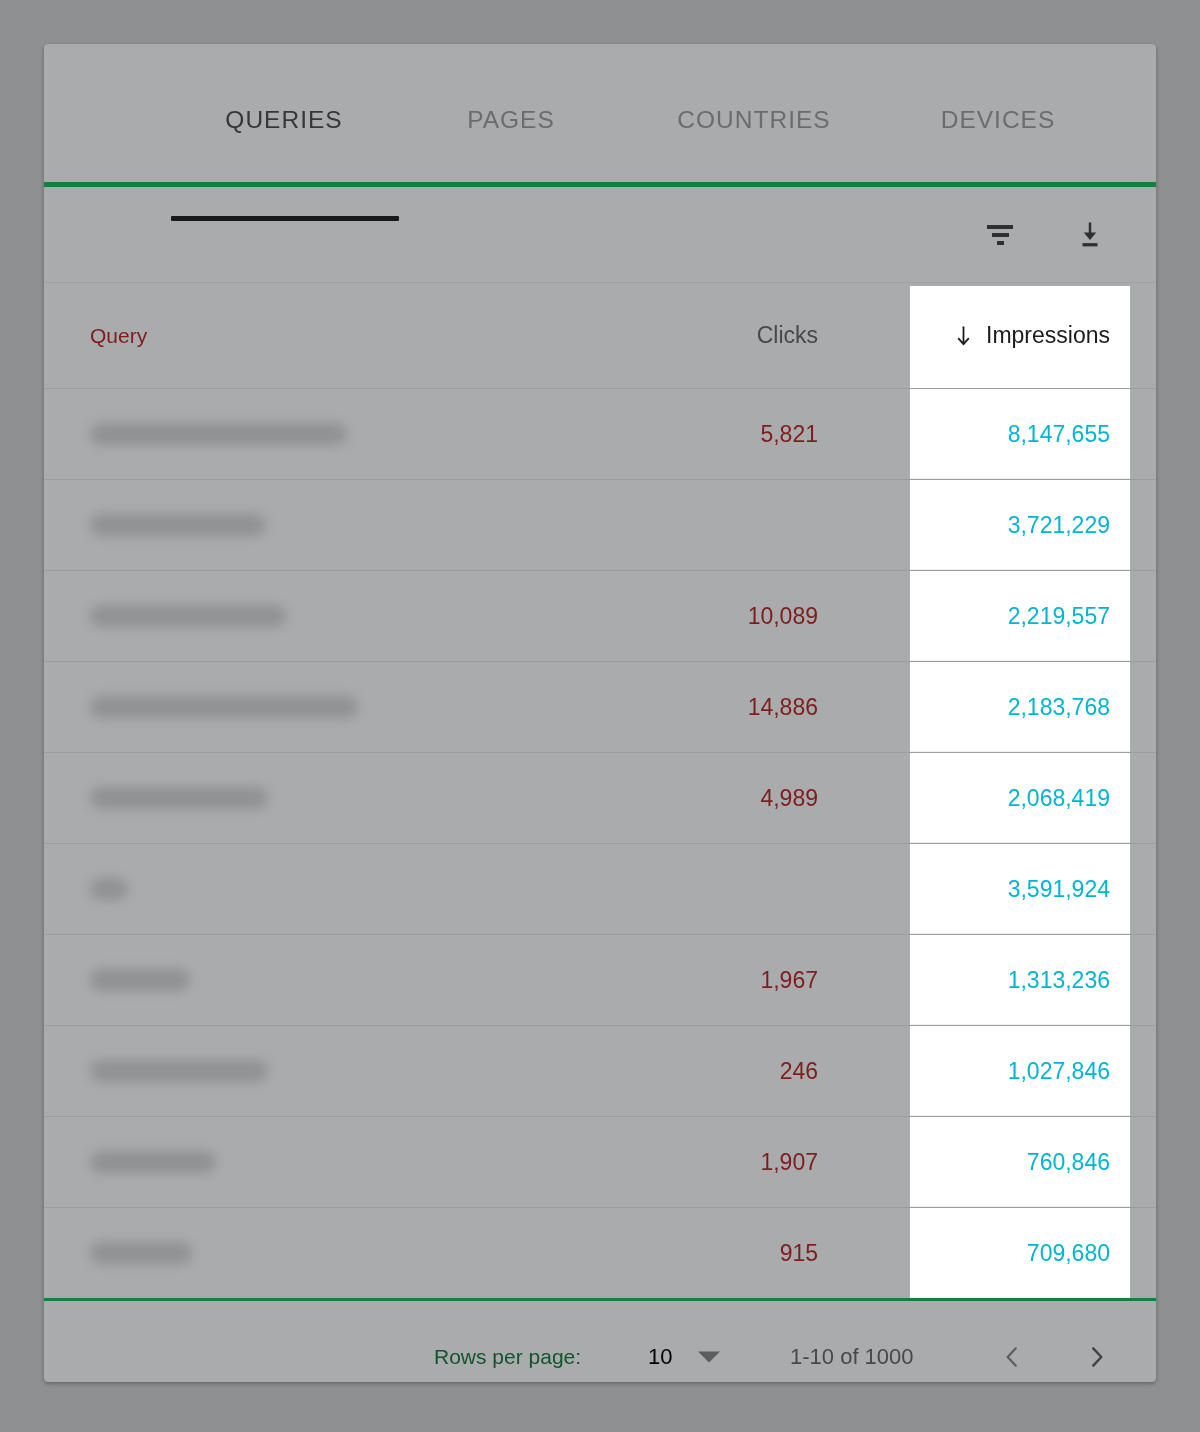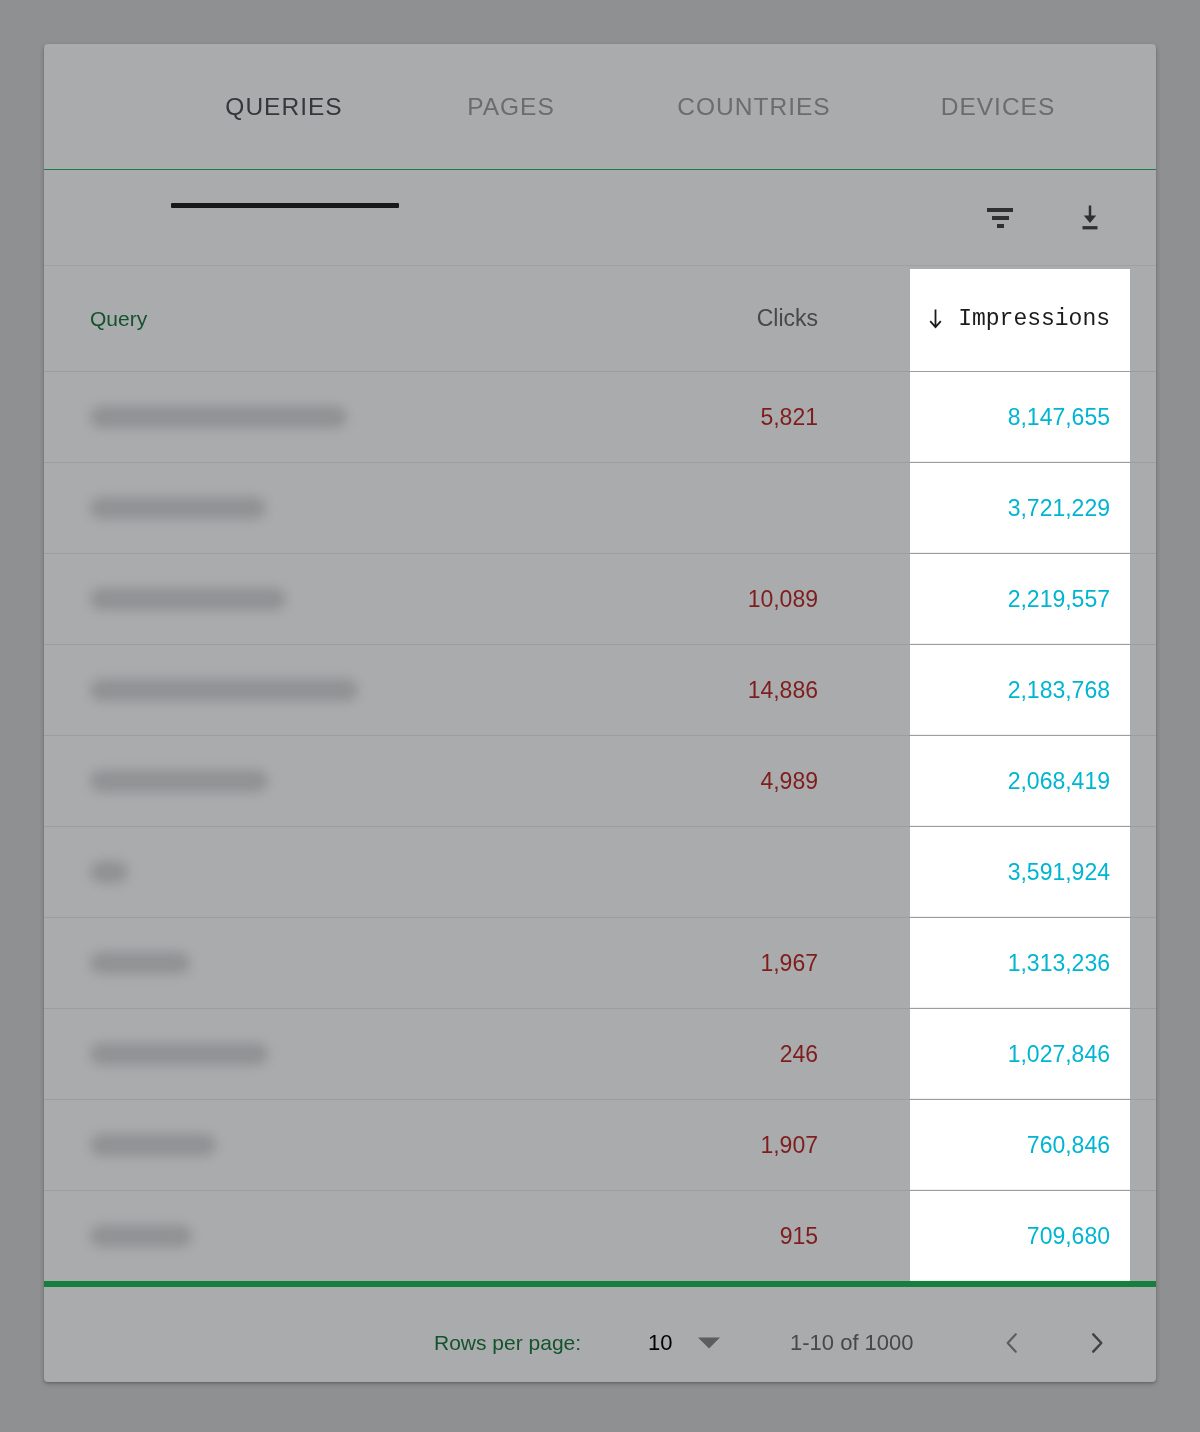--- a/index.html
+++ b/index.html
@@ -25,21 +25,22 @@
     background: #aaabad;
     border-radius: 4px;
     box-shadow: 0 2px 5px rgba(0,0,0,0.22), 0 1px 2px rgba(0,0,0,0.16);
     overflow: hidden;
   }
 
   
   #tabs {
     position: relative;
     height: 125px;
-    border-bottom: 1px solid #15803d;
+    border-bottom: 5px solid #15803d;
+    margin-top: 13px;
   }
   .tab {
     position: absolute;
     top: 0;
     height: 125px;
     line-height: 125px;
     font-size: 24.5px;
     letter-spacing: 1.0px;
     font-weight: 500;
     color: #6a6c6e;
@@ -110,21 +111,21 @@
   .thead {
     position: relative;
     height: 105px;
     border-bottom: 1px solid #9b9d9f;
   }
   .row {
     position: relative;
     height: 90px;
     border-bottom: 1px solid #9b9d9f;
   }
-  .row:last-of-type { border-bottom: 6px solid #15803d; }
+  .row:last-of-type { border-bottom: 3px solid #15803d; }
 
   
   .hl {
     position: absolute;
     left: 866px;
     top: 0;
     width: 220px;
     height: 100%;
     background: #ffffff;
   }
@@ -135,21 +136,21 @@
   .row .hl { border-bottom: 1px solid #f0f0f0; box-sizing: border-box; }
 
   .cell-query {
     position: absolute;
     left: 46px;
     top: 0;
     height: 100%;
     display: flex;
     align-items: center;
     font-size: 21px;
-    color: #14532d;
+    color: #7f1d1d;
   }
   .cell-clicks {
     position: absolute;
     left: 560px;
     width: 214px;
     top: 0;
     height: 100%;
     display: flex;
     align-items: center;
     justify-content: flex-end;
@@ -168,21 +169,20 @@
     font-size: 23px;
     color: #1a1c1e;
   }
   .row .cell-clicks { color: #7f1d1d; }
   .row .cell-impr  { color: #00b5d2; }
 
   .impr-head-inner {
     display: flex;
     align-items: center;
     gap: 14px;
-    font-family: Liberation Mono, monospace;
   }
   .sort-arrow {
     width: 17px;
     height: 22px;
     flex: 0 0 auto;
   }
 
   
   .blurred {
     height: 22px;

